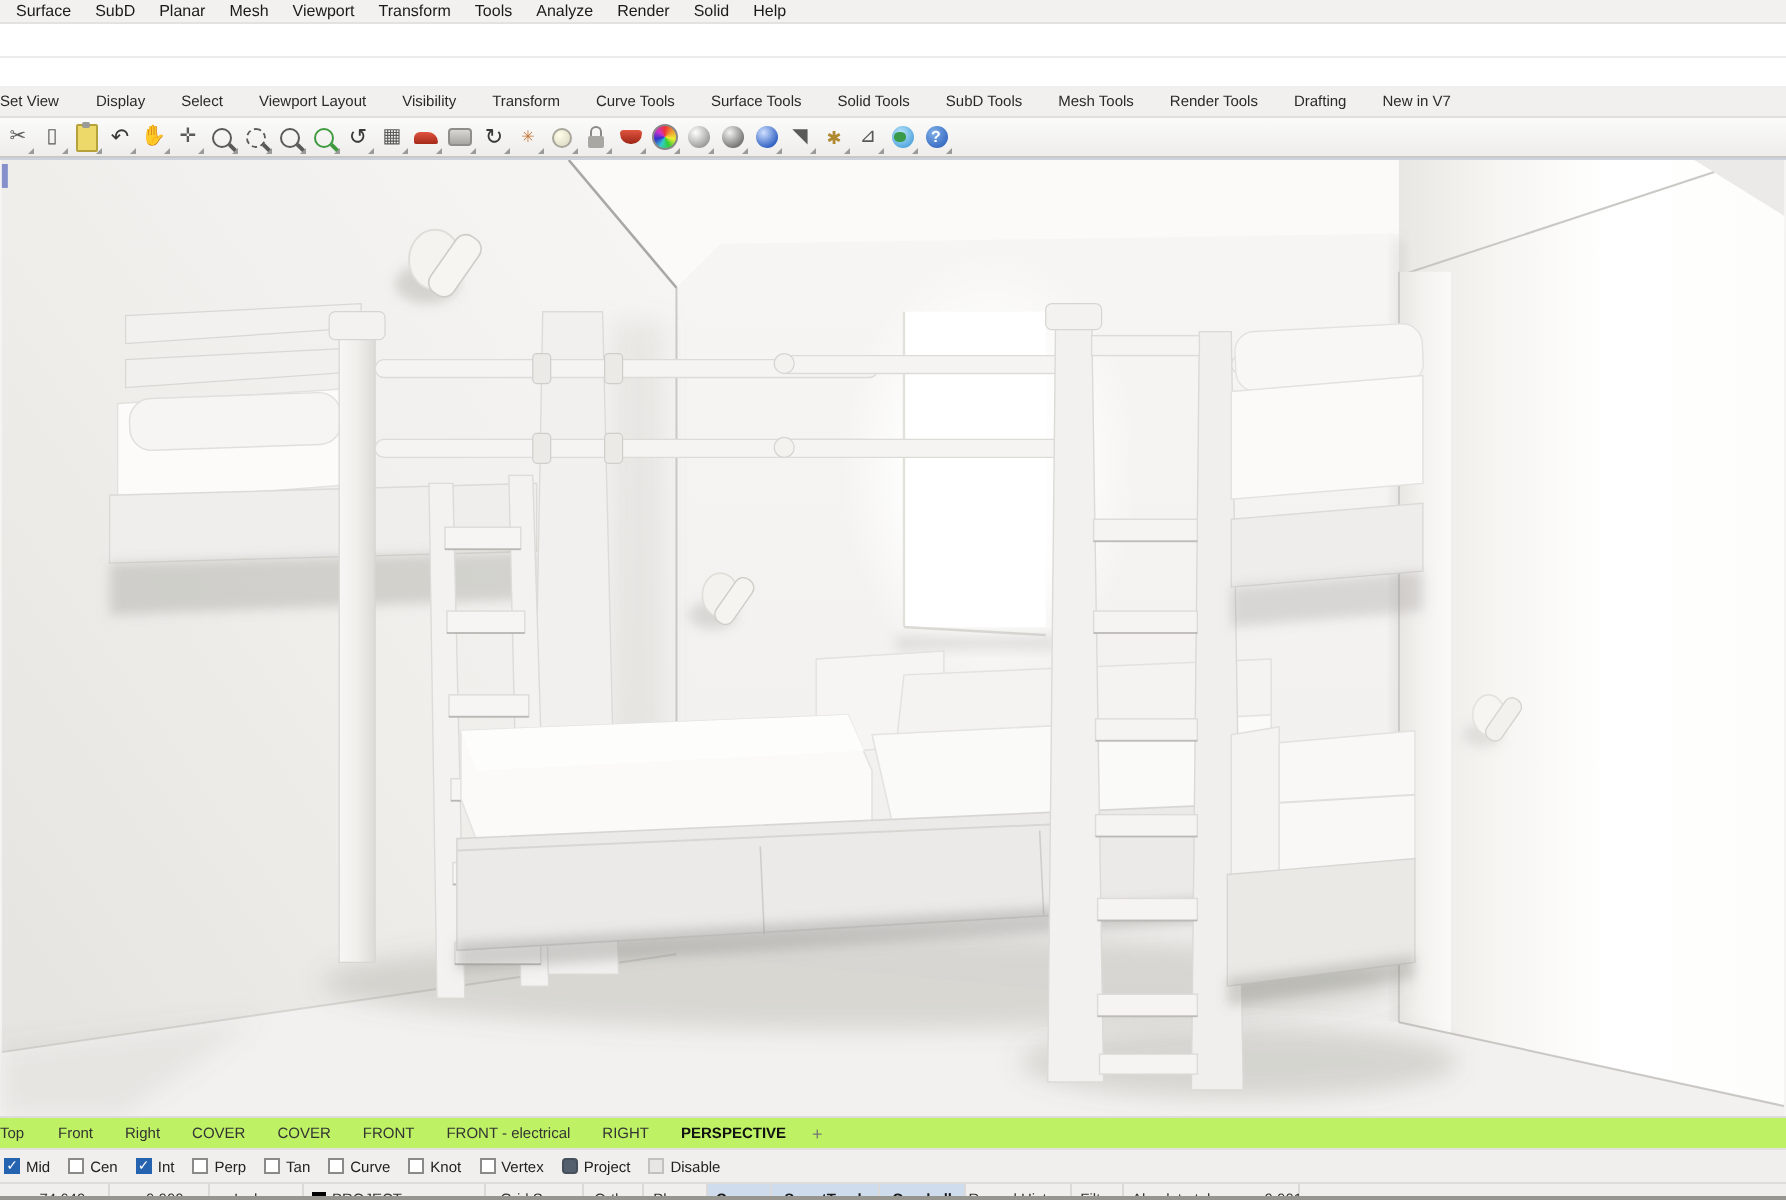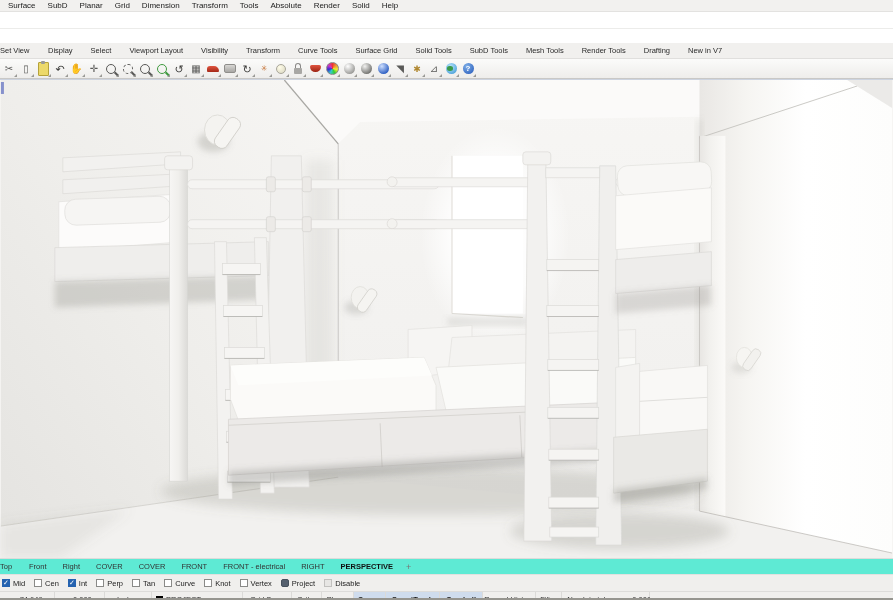--- a/index.html
+++ b/index.html
@@ -54,21 +54,21 @@
   .sh-sph.dark{background:radial-gradient(circle at 35% 30%,#f2f2f0,#6e6e6b 78%);}
   .sh-sph.blue{background:radial-gradient(circle at 35% 30%,#cfe0ff,#2d5fc2 75%);}
   .sh-earth{width:11px;height:11px;border-radius:50%;background:radial-gradient(circle at 40% 35%,#bfe8ff,#2d8fd0);position:relative;overflow:hidden;}
   .sh-earth::after{content:'';position:absolute;left:1px;top:3px;width:6px;height:5px;background:#3a9a4a;border-radius:45%;}
   .sh-help{width:11px;height:11px;border-radius:50%;background:radial-gradient(circle at 35% 30%,#7fb0e8,#2255b8);
            color:#fff;font-size:8px;font-weight:bold;display:flex;align-items:center;justify-content:center;}
   
   .viewport{position:relative;height:479px;background:#f5f4f2;border-top:1px solid #ccd3df;box-sizing:border-box;}
   .viewport svg{display:block;}
   
-  .vptabs{height:15px;display:flex;align-items:center;background:#5eead4;
+  .vptabs{height:15px;display:flex;align-items:center;background:#bef264;
           border-top:1px solid #dddcda;font-size:7.5px;color:#333;}
   .vptabs .vt{padding:0 8px;white-space:nowrap;}
   .vptabs .vt.active{font-weight:bold;color:#111;}
   .vptabs .clipT{width:13px;padding:0 8px 0 0;overflow:hidden;display:inline-flex;justify-content:flex-end;direction:rtl;}
   .vptabs .plus{color:#777;font-size:9px;padding:0 5px;}
   
   .osnap{height:16px;display:flex;align-items:center;background:#f0efed;
          border-top:1px solid #e2e1df;font-size:7.5px;color:#222;padding-left:2px;}
   .os{display:inline-flex;gap:3px;margin-right:9px;}
   .cb{width:8px;height:8px;border:1px solid #8a8a88;background:#fff;box-sizing:border-box;
@@ -88,44 +88,44 @@
 </style>
 </head>
 <body>
 
 <div class="app">
 
   <div class="menubar">
     <span class="mi">Surface</span>
     <span class="mi">SubD</span>
     <span class="mi">Planar</span>
-    <span class="mi">Grid</span>
-    <span class="mi">Dimension</span>
+    <span class="mi">Mesh</span>
+    <span class="mi">Viewport</span>
     <span class="mi">Transform</span>
     <span class="mi">Tools</span>
-    <span class="mi">Absolute</span>
+    <span class="mi">Analyze</span>
     <span class="mi">Render</span>
     <span class="mi">Solid</span>
     <span class="mi">Help</span>
   </div>
 
   <div class="cmd">
     <div class="hist"></div>
     <div class="line"></div>
   </div>
 
   <div class="tabbar">
     <span class="tab clipL">Set View</span>
     <span class="tab">Display</span>
     <span class="tab">Select</span>
     <span class="tab">Viewport Layout</span>
     <span class="tab">Visibility</span>
     <span class="tab">Transform</span>
     <span class="tab">Curve Tools</span>
-    <span class="tab">Surface Grid</span>
+    <span class="tab">Surface Tools</span>
     <span class="tab">Solid Tools</span>
     <span class="tab">SubD Tools</span>
     <span class="tab">Mesh Tools</span>
     <span class="tab">Render Tools</span>
     <span class="tab">Drafting</span>
     <span class="tab">New in V7</span>
   </div>
 
   <div class="iconbar">
     <span class="tbi">

